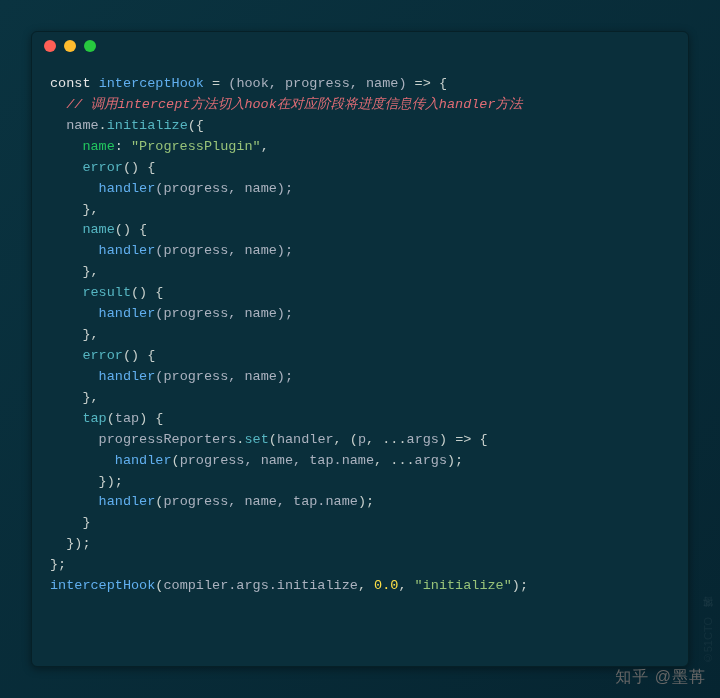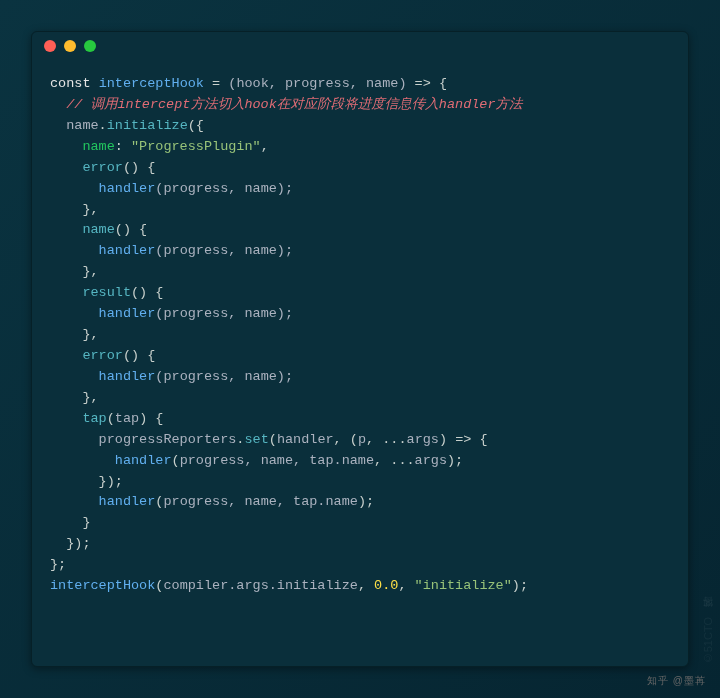--- a/index.html
+++ b/index.html
@@ -37,21 +37,21 @@
   .tok-id{color:#abb2bf;}
   .tok-op{color:#c8d0cc;}
   .tok-prop{color:#22c55e;}
   .tok-method{color:#56b6c2;}
   .tok-str{color:#98c379;}
   .tok-num{color:#fde047;}
   .tok-comment{color:#e06c75;font-style:italic;}
   .tok-spread{color:#c8d0cc;}
   .credit{
     position:absolute;right:14px;bottom:10px;
-    color:#666;font-family:sans-serif;font-size:10px;
+    color:#666;font-family:sans-serif;font-size:16px;
     letter-spacing:1px;
   }
   .watermark{
     position:absolute;right:4px;bottom:34px;
     color:rgba(255,255,255,.05);font-family:sans-serif;font-size:11px;
     writing-mode:vertical-rl;transform:rotate(180deg);
   }
 </style>
 </head>
 <body>

